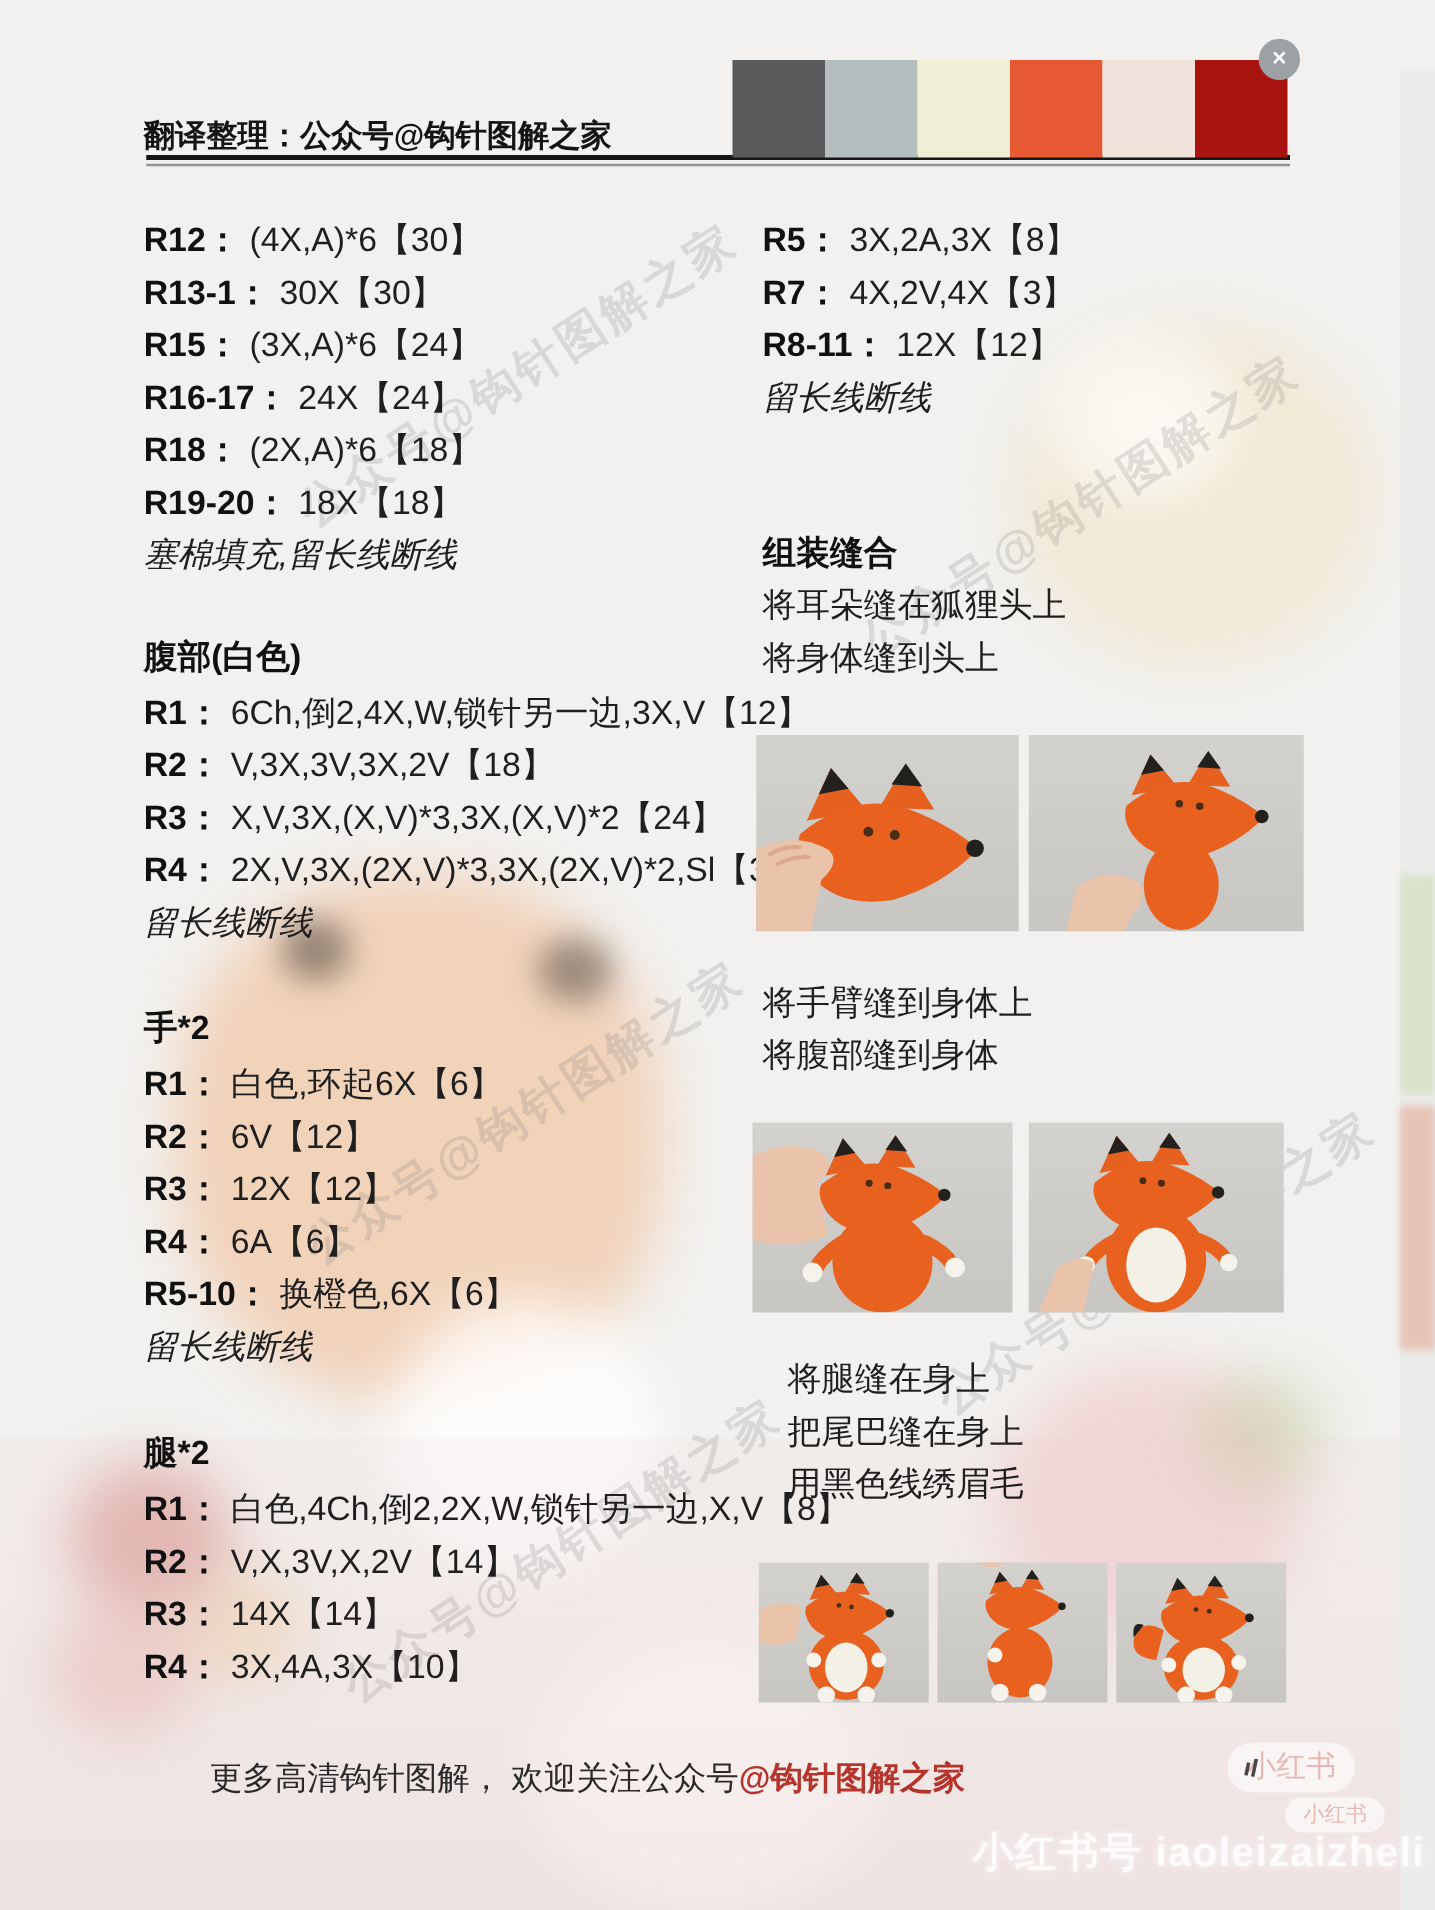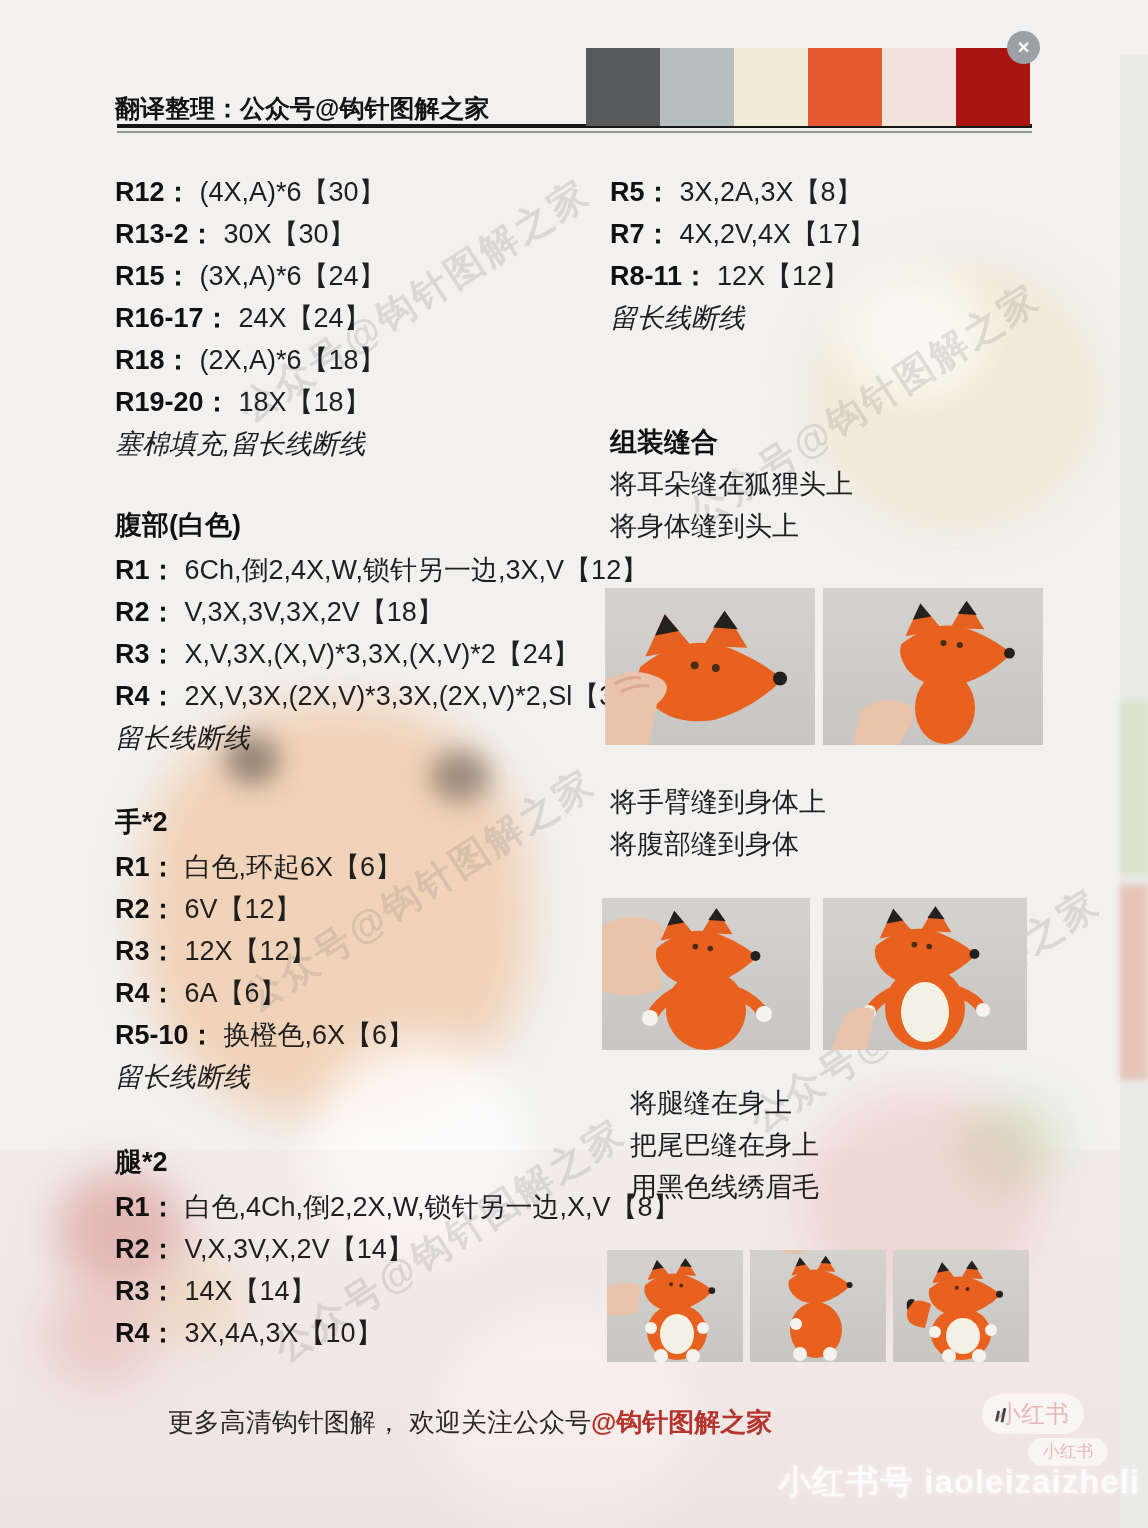--- a/index.html
+++ b/index.html
@@ -95,21 +95,21 @@
   <div class="swatch" style="left: 734px; background: rgb(241, 238, 215);"></div>
   <div class="swatch" style="left: 808px; background: rgb(230, 89, 51);"></div>
   <div class="swatch" style="left: 882px; background: rgb(241, 226, 220);"></div>
   <div class="swatch" style="left: 956px; background: rgb(169, 20, 16);"></div>
 </div>
 <div class="closebtn">×</div>
 
 <div class="col" style="left:115px;top:171px;">
   <div>
     <div class="row"><b>R12：</b><span>(4X,A)*6【30】</span></div>
-    <div class="row"><b>R13-2：</b><span>30X【30】</span></div>
+    <div class="row"><b>R13-1：</b><span>30X【30】</span></div>
     <div class="row"><b>R15：</b><span>(3X,A)*6【24】</span></div>
     <div class="row"><b>R16-17：</b><span>24X【24】</span></div>
     <div class="row"><b>R18：</b><span>(2X,A)*6【18】</span></div>
     <div class="row"><b>R19-20：</b><span>18X【18】</span></div>
     <div class="note">塞棉填充,留长线断线</div>
   </div>
 </div>
 
 <div class="col" style="left:115px;top:504px;">
   <div class="stitle">腹部(白色)</div>
@@ -136,21 +136,21 @@
   <div class="stitle">腿*2</div>
   <div style="height:3px;"></div>
   <div class="row"><b>R1：</b><span>白色,4Ch,倒2,2X,W,锁针另一边,X,V【8】</span></div>
   <div class="row"><b>R2：</b><span>V,X,3V,X,2V【14】</span></div>
   <div class="row"><b>R3：</b><span>14X【14】</span></div>
   <div class="row"><b>R4：</b><span>3X,4A,3X【10】</span></div>
 </div>
 
 <div class="col" style="left:610px;top:171px;">
   <div class="row"><b>R5：</b><span>3X,2A,3X【8】</span></div>
-  <div class="row"><b>R7：</b><span>4X,2V,4X【17】</span></div>
+  <div class="row"><b>R7：</b><span>4X,2V,4X【3】</span></div>
   <div class="row"><b>R8-11：</b><span>12X【12】</span></div>
   <div class="note">留长线断线</div>
 </div>
 
 <div class="col" style="left:610px;top:421px;">
   <div class="stitle">组装缝合</div>
   <div class="step">将耳朵缝在狐狸头上</div>
   <div class="step">将身体缝到头上</div>
 </div>
 

